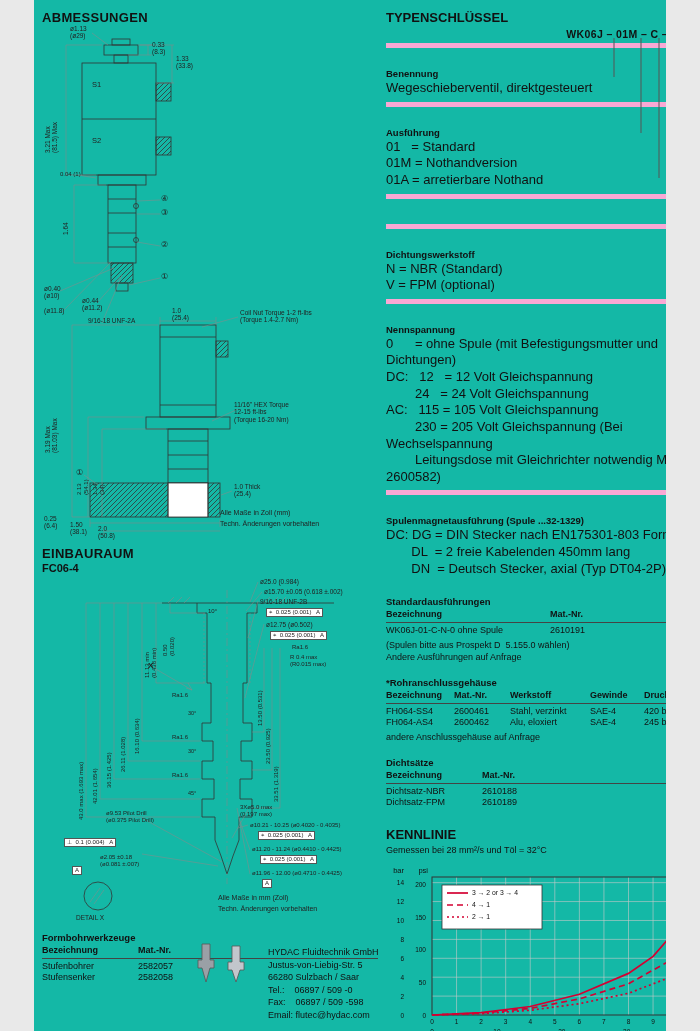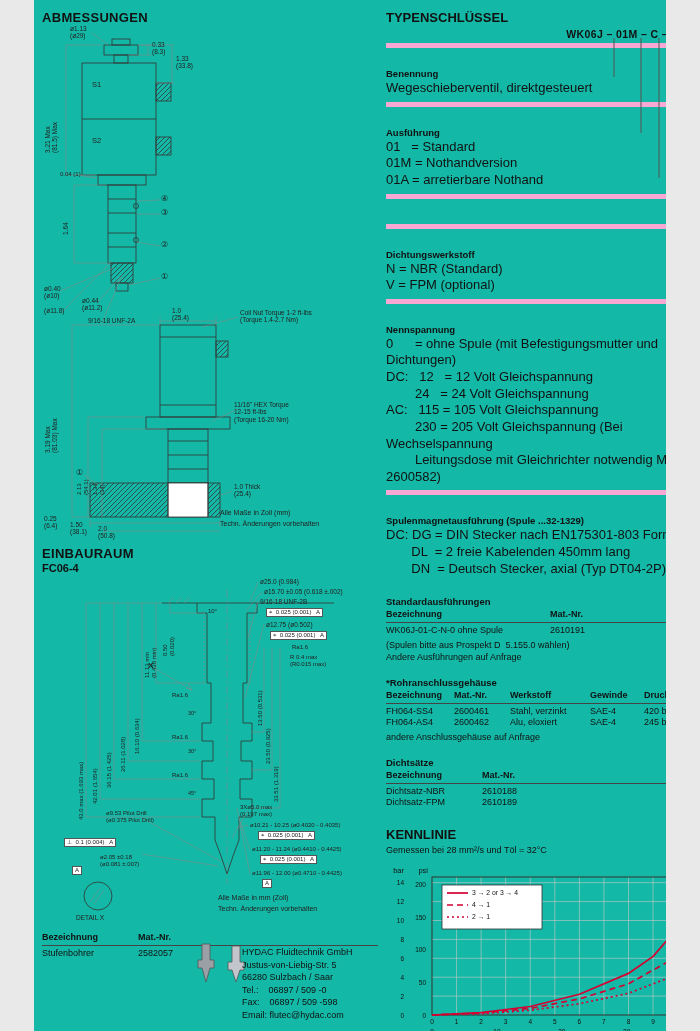--- a/index.html
+++ b/index.html
@@ -27,21 +27,21 @@
   .tbl-title{font-size:9.5px;font-weight:700;margin-bottom:2px}
   .trow{display:grid;column-gap:4px;line-height:1.3}
   .thead{font-weight:700;border-bottom:1px solid #444;padding-bottom:1px;margin-bottom:2px}
   .std .trow{grid-template-columns:160px 60px}
   .rohr .trow{grid-template-columns:64px 52px 76px 50px 44px}
   .dicht .trow{grid-template-columns:92px 60px}
   .fbt .trow{grid-template-columns:92px 56px}
   .note{font-size:9px;line-height:1.35;white-space:pre-wrap;margin-top:2px}
   .kenn-title{font-size:13px;font-weight:700;margin-top:18px}
   .kenn-sub{font-size:9px;margin:3px 0 8px}
-  .footer{position:absolute;left:208px;top:946px;font-size:9px;line-height:1.4;white-space:pre-wrap}
+  .footer{position:absolute;left:234px;top:946px;font-size:9px;line-height:1.4;white-space:pre-wrap}
   .fb-block{position:relative;margin-top:10px}
   .fb-icons{position:absolute;left:152px;top:10px}
   svg text{font-family:"Liberation Sans",sans-serif}
   .eb-sub{font-size:11px;font-weight:700;margin:1px 0 4px}
 </style>
 </head>
 <body>
 
 <div class="page">
 
@@ -273,32 +273,37 @@
         <span class="dlabel" style="left: 58px; top: 276px; font-size: 6px;">ø2.05 ±0.18
 (ø0.081 ±.007)</span>
         <span class="dlabel dbox" style="left: 22px; top: 260px; font-size: 6px;">⊥  0.1 (0.004)   A</span>
         <span class="dlabel dbox" style="left: 30px; top: 288px; font-size: 6px;">A</span>
         <span class="dlabel" style="left: 34px; top: 336px; font-size: 6.5px;">DETAIL X</span>
         <span class="dlabel" style="left: 176px; top: 316px; font-size: 7px;">Alle Maße in mm (Zoll)</span>
         <span class="dlabel" style="left: 176px; top: 327px; font-size: 7px;">Techn. Änderungen vorbehalten</span>
       </div>
 
     <div class="fb-block">
+      <div class="tbl-title">Formbohrwerkzeuge</div>
       <div class="tbl fbt" style="margin-top:2px">
         <div class="trow thead">
           <span>Bezeichnung</span>
           <span>Mat.-Nr.</span>
         </div>
         <div>
 
             <div class="trow">
               <span>Stufenbohrer</span>
               <span>2582057</span>
             </div>
 
+            <div class="trow">
+              <span>Stufensenker</span>
+              <span>2582058</span>
+            </div>
           </div>
       </div>
       <svg class="fb-icons" width="60" height="46" viewBox="0 0 60 46">
         <polygon points="8,2 16,2 16,18 20,18 20,26 16,26 12,40 8,26 4,26 4,18 8,18" style="fill:#9aa0a6;stroke:#555;stroke-width:.8"></polygon>
         <polygon points="38,4 46,4 46,20 50,20 50,28 46,28 42,40 38,28 34,28 34,20 38,20" style="fill:#c2c6cc;stroke:#555;stroke-width:.8"></polygon>
       </svg>
     </div>
   </div>
 
   <div class="col-right">

